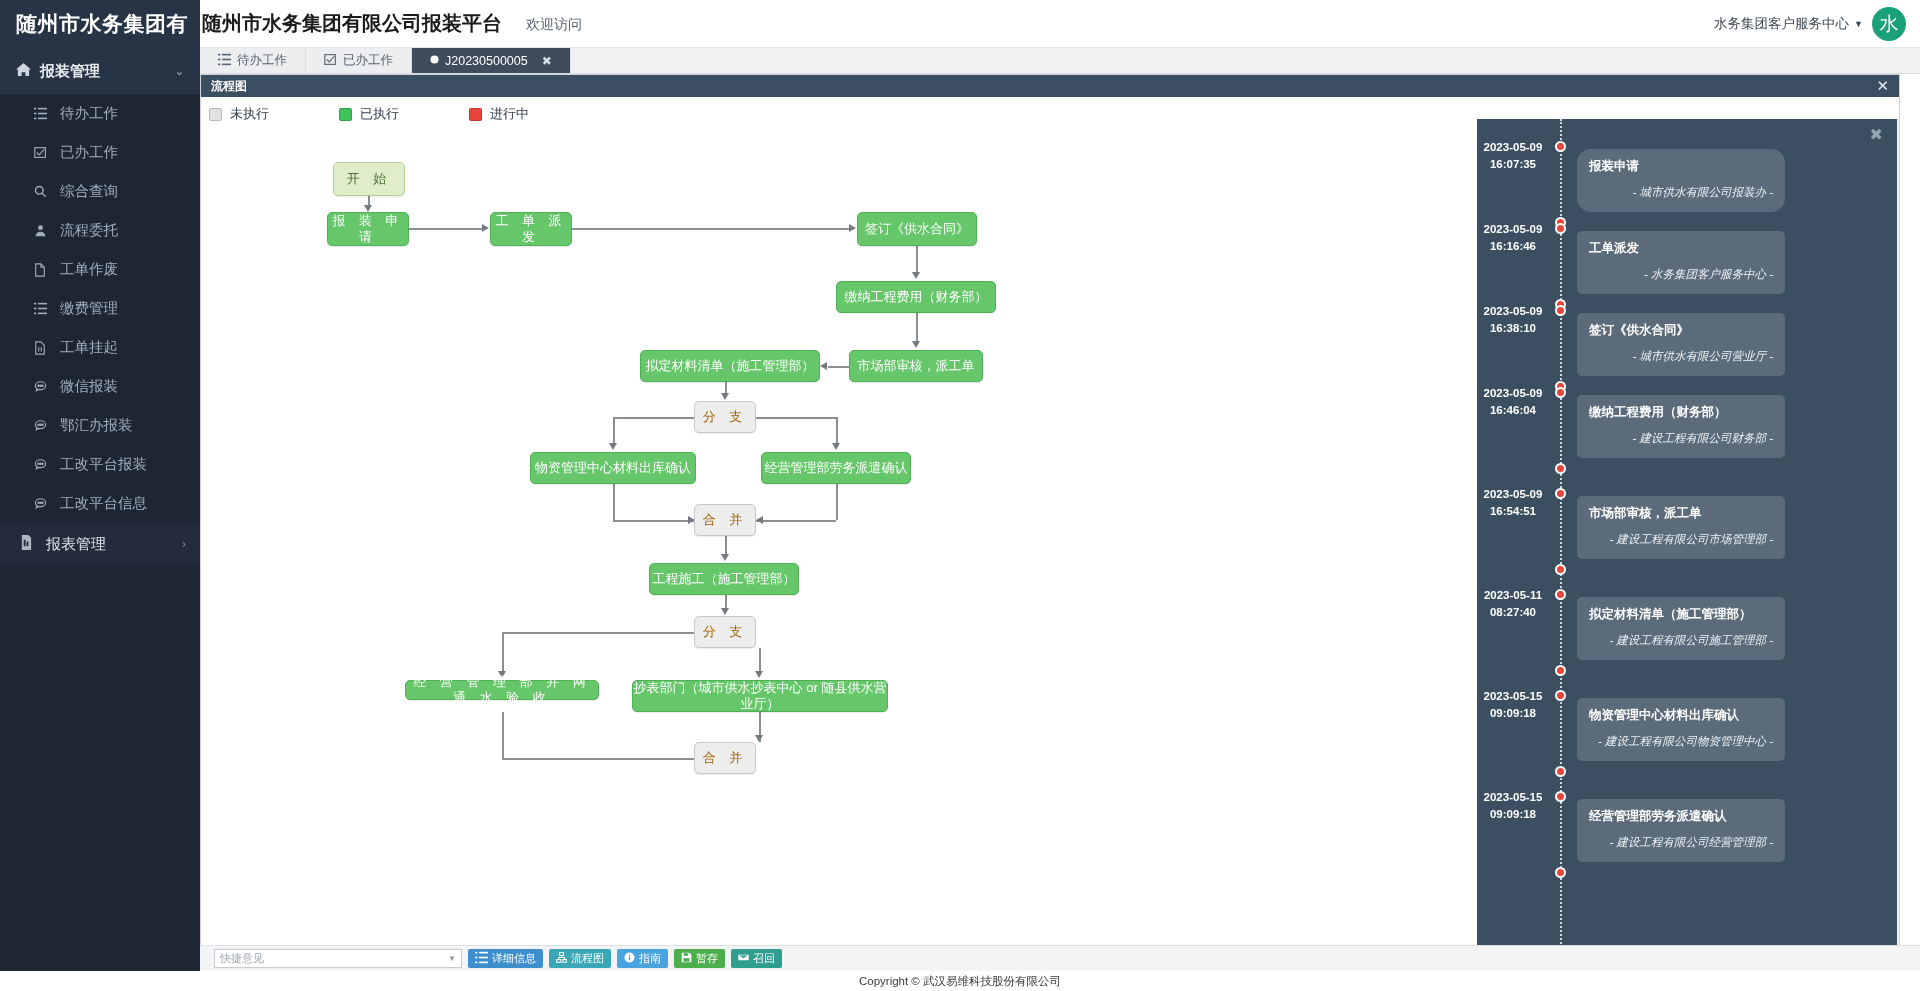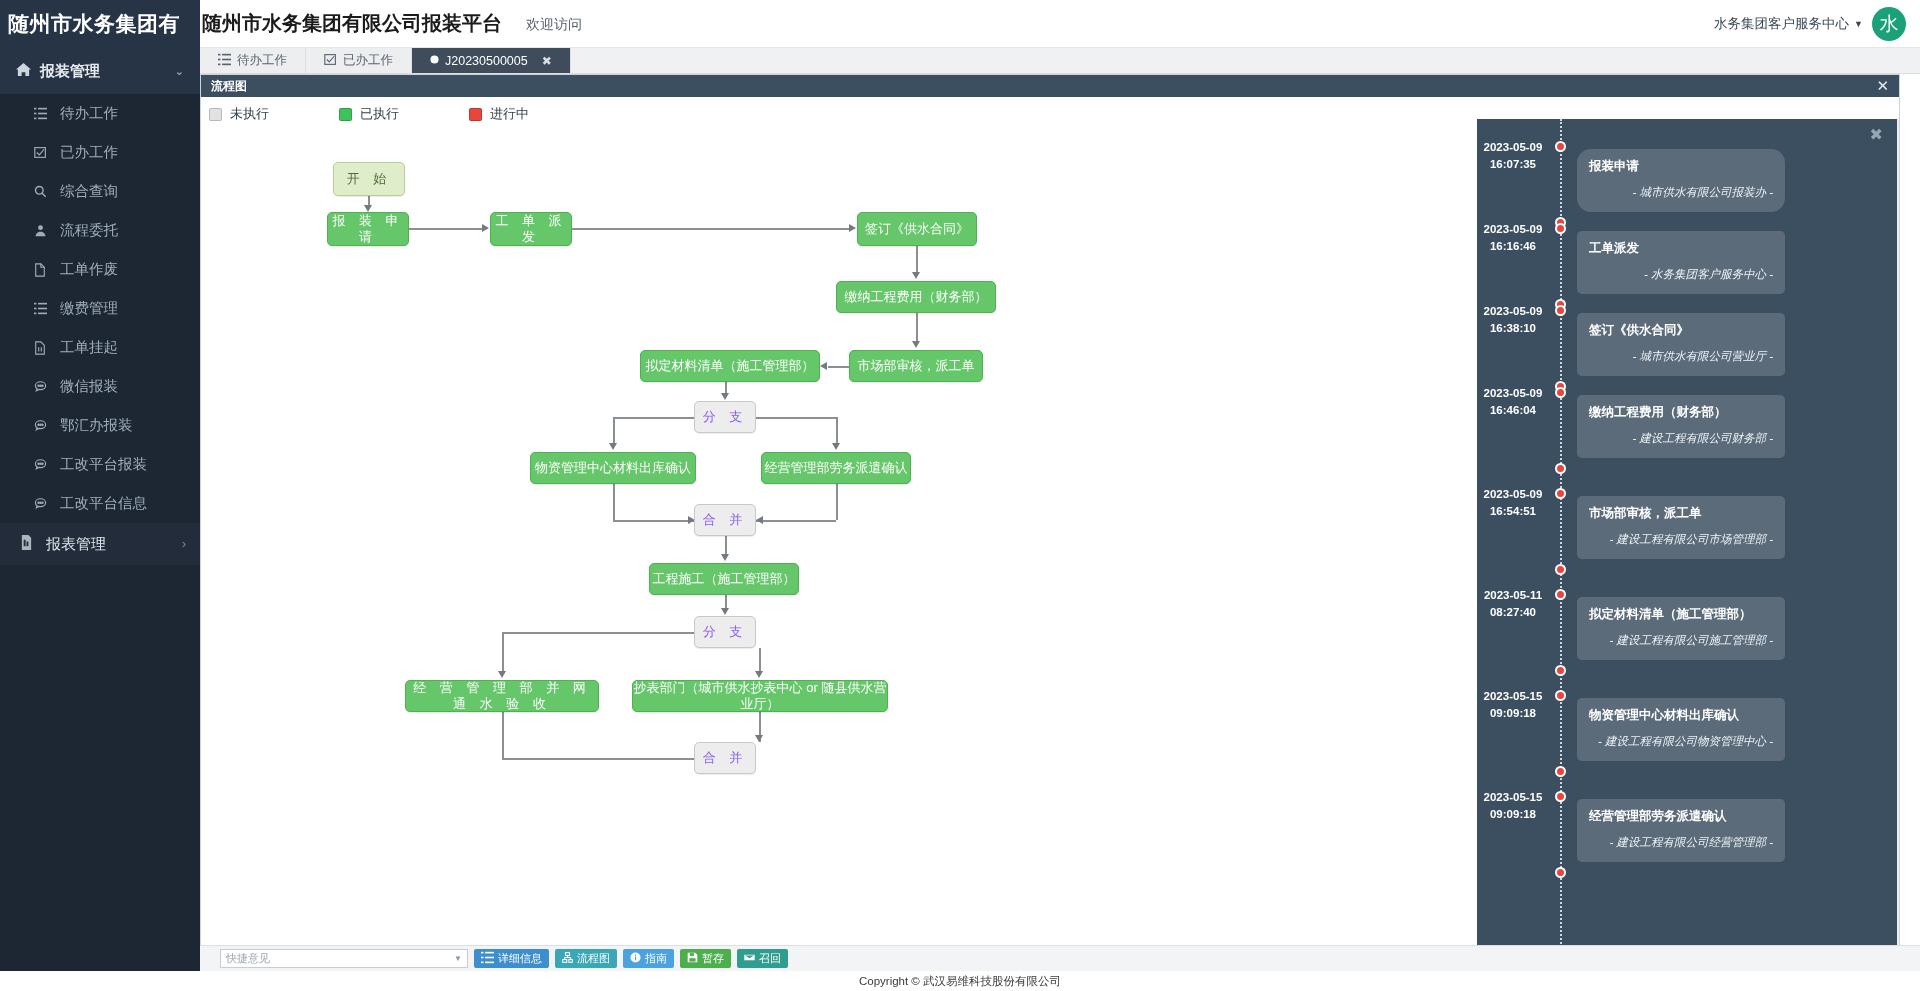--- a/index.html
+++ b/index.html
@@ -9,21 +9,21 @@
     overflow: hidden; background: #ffffff;
   }
   #app { position: relative; width: 1920px; height: 991px; }
 
   
   .sidebar {
     position: absolute; left: 0; top: 0; width: 200px; height: 991px;
     background: #1d2733; color: #9aa7b5; z-index: 40;
   }
   .sidebar-brand {
-    height: 48px; display: flex; align-items: center; padding-left: 8px;
+    height: 48px; display: flex; align-items: center; padding-left: 16px;
     font-size: 21px; font-weight: bold; color: #ffffff; letter-spacing: .5px;
     background: #263445; white-space: nowrap; overflow: hidden;
   }
   .sidebar-group {
     height: 46px; display: flex; align-items: center; padding: 0 16px;
     background: #263445; color: #e7eaee; font-size: 15px; font-weight: bold;
   }
   .sidebar-group .sg-icon { width: 24px; font-size: 15px; color:#cdd5de; }
   .sidebar-group .sg-label { flex: 1; }
   .sidebar-group .sg-caret { font-size: 11px; color: #9aa7b5; }
@@ -102,21 +102,21 @@
     position: absolute; left: 4px; top: 38px; width: 1258px; height: 828px;
     background: #fff; overflow: hidden;
   }
   .node {
     position: absolute; display: flex; align-items: center; justify-content: center;
     border-radius: 5px; font-size: 13px; text-align: center; line-height: 1.2;
     box-shadow: 0 1px 1px rgba(0,0,0,.08);
   }
   .node.green { background: #66c76a; border: 1px solid #4fb054; color: #ffffff; }
   .node.start { background: #e0edcb; border: 1px solid #b7cf93; color: #4f6b35; letter-spacing: 6px;}
-  .node.gray  { background: #ededed; border: 1px solid #c9c9c9; color: #8b5cf6; letter-spacing: 6px;}
+  .node.gray  { background: #ededed; border: 1px solid #c9c9c9; color: #a16207; letter-spacing: 6px;}
   .node.sp    { letter-spacing: 5px; }
 
   .edge { position: absolute; background: #8a8f94; }
   .edge.h { height: 1.6px; }
   .edge.v { width: 1.6px; }
   .arrow {
     position: absolute; width: 0; height: 0;
   }
   .arrow.down { border-left: 4.5px solid transparent; border-right: 4.5px solid transparent; border-top: 7px solid #747a80; }
   .arrow.right { border-top: 4.5px solid transparent; border-bottom: 4.5px solid transparent; border-left: 7px solid #747a80; }
@@ -159,21 +159,21 @@
     background: #eceef0; z-index: 6; overflow: hidden;
   }
   .right-strip span {
     display:block; font-size: 9px; color:#9aa3ad; line-height: 26px; text-align:center;
   }
 
   
   .bottombar {
     position: absolute; left: 200px; bottom: 20px; width: 1720px; height: 26px;
     background: #f3f4f6; border-top: 1px solid #dcdfe4; z-index: 50;
-    display: flex; align-items: center; padding-left: 20px; gap: 6px; text-align: center;
+    display: flex; align-items: center; padding-left: 14px; gap: 6px; text-align: center;
   }
   .quick-select {
     width: 248px; height: 19px; border: 1px solid #c7ccd3; background: #fff;
     font-size: 11px; color: #9aa3ad; display: flex; align-items: center; padding: 0 5px;
   }
   .quick-select .qs-caret { margin-left: auto; font-size: 8px; color: #8d96a1; }
   .tb-btn {
     height: 19px; display: flex; align-items: center; gap: 4px; padding: 0 7px;
     font-size: 11px; color: #fff; border-radius: 2px; cursor: pointer; white-space: nowrap;
   }
@@ -459,21 +459,21 @@
             <div class="node green" style="left: 652px; top: 77px; width: 120px; height: 34px;">签订《供水合同》</div>
             <div class="node green" style="left: 631px; top: 146px; width: 160px; height: 32px;">缴纳工程费用（财务部）</div>
             <div class="node green" style="left: 644px; top: 215px; width: 134px; height: 32px;">市场部审核，派工单</div>
             <div class="node green" style="left: 435px; top: 215px; width: 180px; height: 32px;">拟定材料清单（施工管理部）</div>
             <div class="node gray sp" style="left: 489px; top: 266px; width: 62px; height: 32px;">分 支</div>
             <div class="node green" style="left: 325px; top: 317px; width: 166px; height: 32px;">物资管理中心材料出库确认</div>
             <div class="node green" style="left: 556px; top: 317px; width: 150px; height: 32px;">经营管理部劳务派遣确认</div>
             <div class="node gray sp" style="left: 489px; top: 369px; width: 62px; height: 32px;">合 并</div>
             <div class="node green" style="left: 444px; top: 428px; width: 150px; height: 32px;">工程施工（施工管理部）</div>
             <div class="node gray sp" style="left: 489px; top: 481px; width: 62px; height: 32px;">分 支</div>
-            <div class="node green sp" style="left: 200px; top: 545px; width: 194px; height: 32px;">经 营 管 理 部 并 网 通 水 验 收</div>
+            <div class="node green sp" style="left: 200px; top: 545px; width: 194px; height: 20px;">经 营 管 理 部 并 网 通 水 验 收</div>
             <div class="node green" style="left: 427px; top: 545px; width: 256px; height: 32px;">抄表部门（城市供水抄表中心 or 随县供水营业厅）</div>
             <div class="node gray sp" style="left: 489px; top: 607px; width: 62px; height: 32px;">合 并</div>
           </div>
       </div>
 
       <div class="right-strip">
         <span>…</span>
       </div>
 
       <div class="timeline-wrap">

